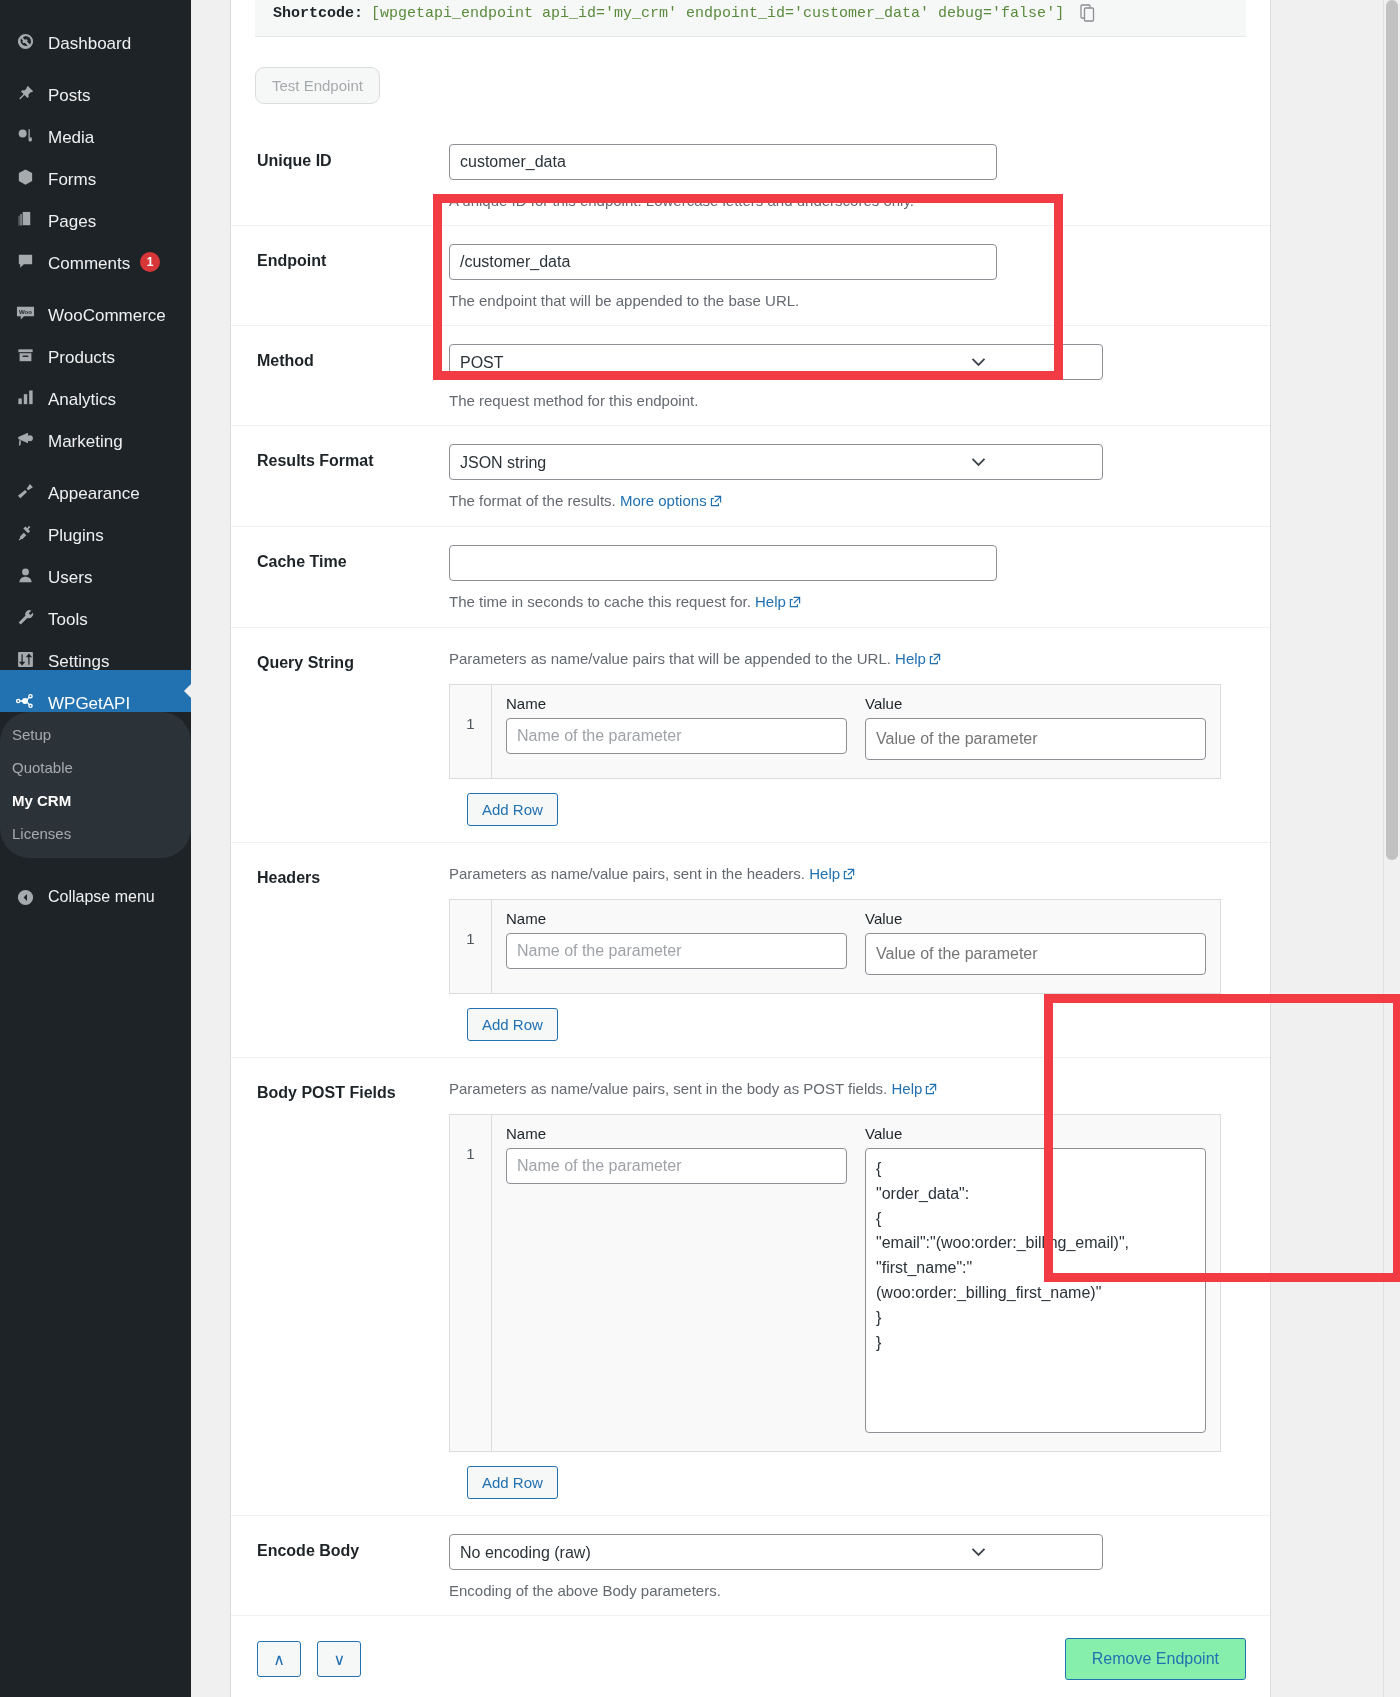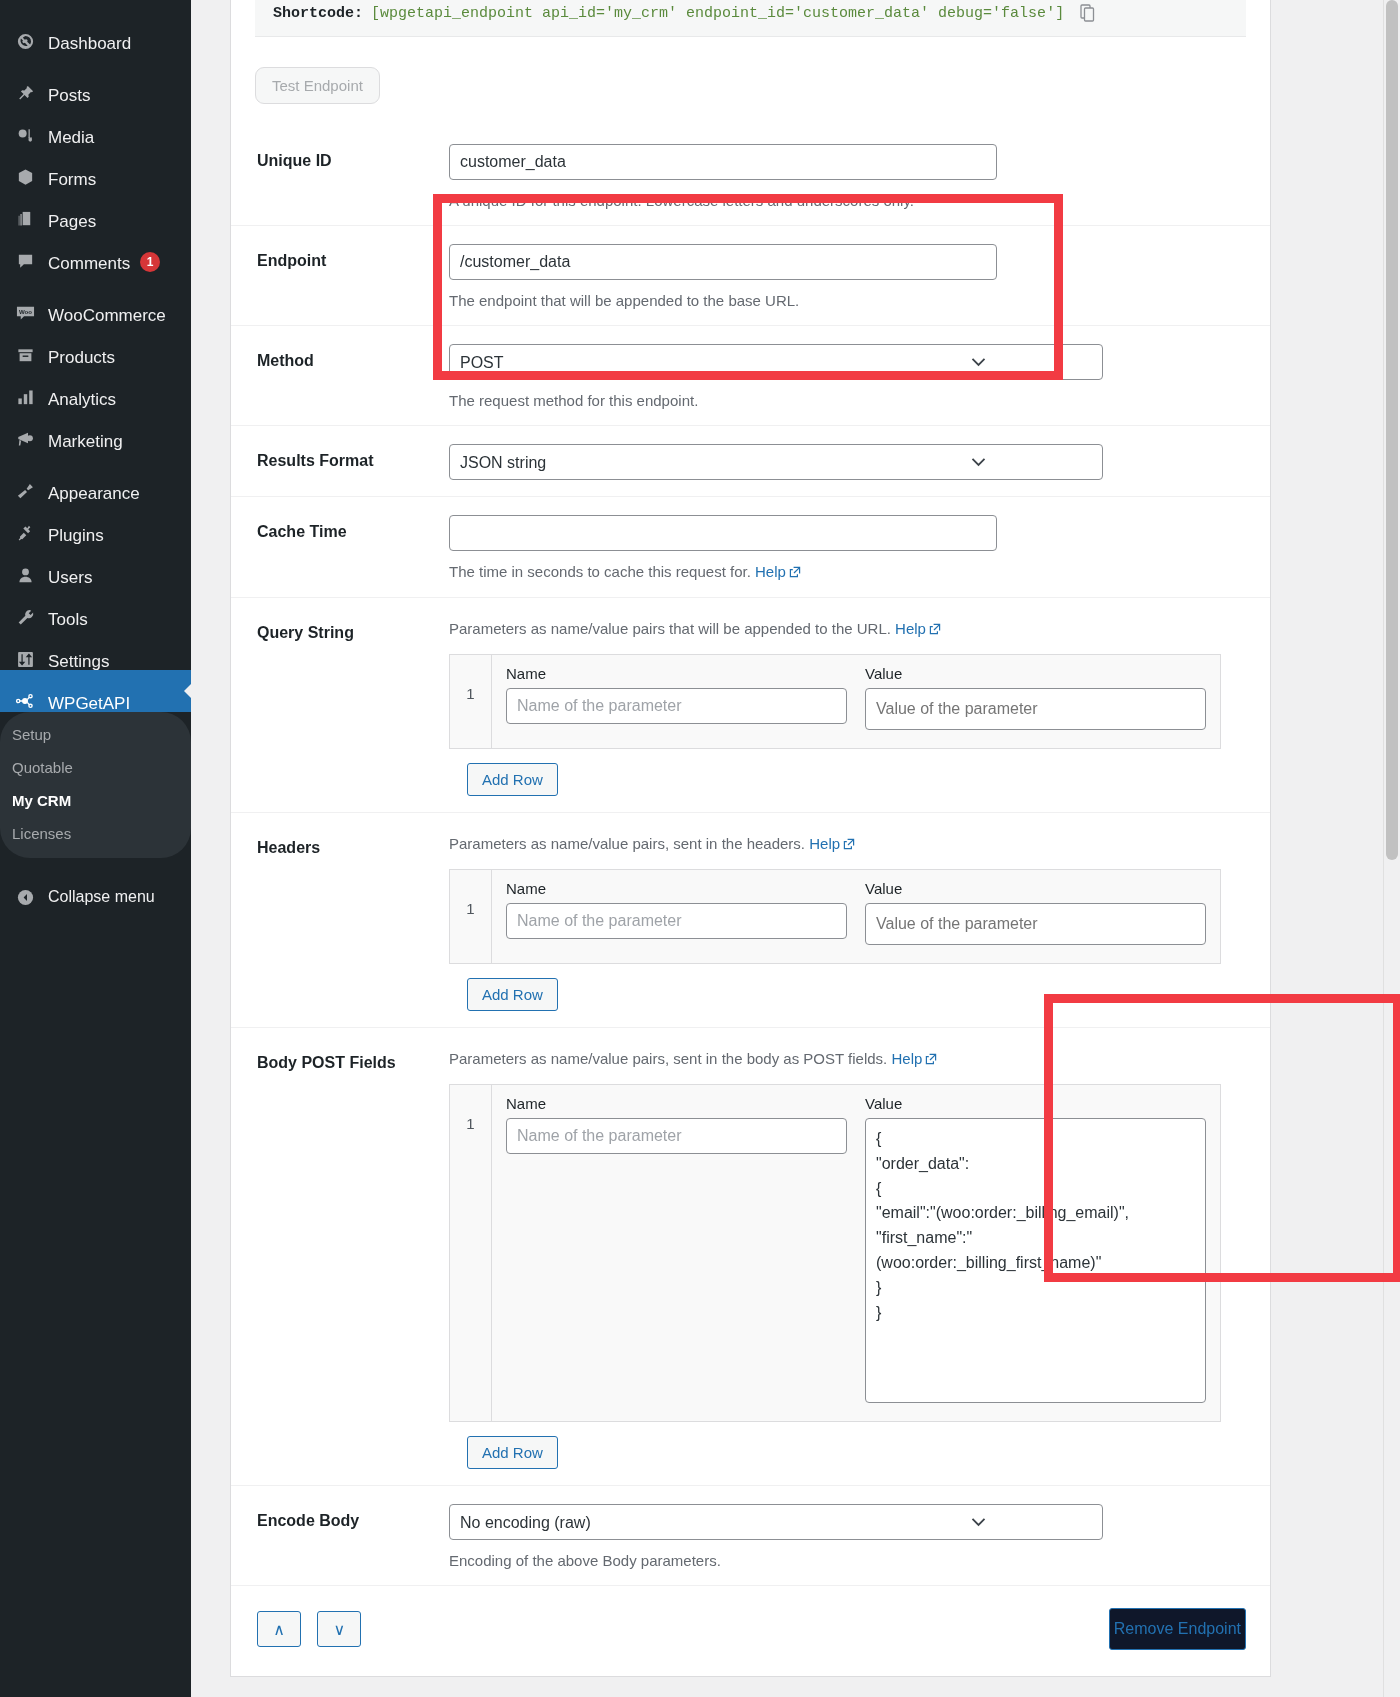--- a/index.html
+++ b/index.html
@@ -267,26 +267,26 @@
     border-radius: 3px;
     color: #2271b1;
     font-size: 16px;
     display: inline-flex;
     align-items: center;
     justify-content: center;
     cursor: pointer;
     margin-right: 12px;
   }
   .removebtn {
-    background: #0f172a;
+    background: #86efac;
     border: 1px solid #2271b1;
     border-radius: 3px;
     color: #2271b1;
     font-size: 16px;
-    padding: 11px 4px;
+    padding: 11px 26px;
     font-family: "Liberation Sans", sans-serif;
     cursor: pointer;
   }
 
   
   .redbox {
     position: absolute;
     border: 9px solid #f23b43;
     pointer-events: none;
     z-index: 50;
@@ -562,20 +562,28 @@
           <div class="fbody">
             <div class="selwrap">
               <select class="sel">
                 <option>JSON string</option>
               </select>
               <span class="chev">
                 <svg width="15" height="10" viewBox="0 0 15 10" fill="none" stroke="currentColor" stroke-width="1.8">
                     <path d="M1.5 1.8L7.5 8l6-6.2"></path>
                   </svg>
               </span>
+            </div>
+            <div class="hint">
+              <span>The format of the results.</span>
+              <a href="#">More options</a><span class="ext-ic"><svg width="12" height="12" viewBox="0 0 12 12" fill="none" stroke="#2271b1" stroke-width="1.2">
+                    <path d="M4.6 1.4H10.6V7.4"></path>
+                    <path d="M10.2 1.8L5 7"></path>
+                    <path d="M8.4 8.2v2.4H1.4V3.6h2.4"></path>
+                  </svg></span>
             </div>
           </div>
         </div>
 
         <div class="frow">
           <div class="flabel">Cache Time</div>
           <div class="fbody">
             <input class="txt" value="" style="">
             <div class="hint">
               <span>The time in seconds to cache this request for.</span>

